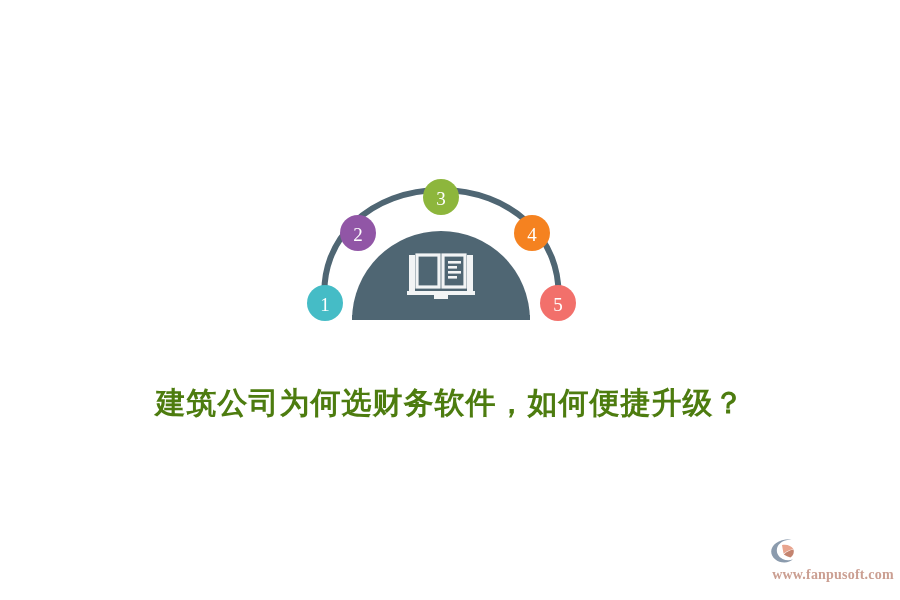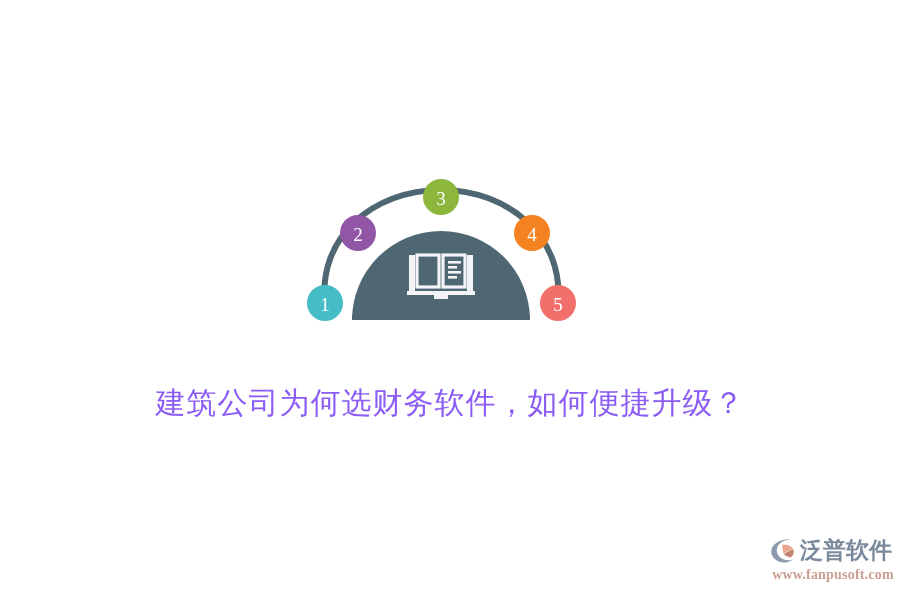--- a/index.html
+++ b/index.html
@@ -42,24 +42,24 @@
     letter-spacing: 0px;
   }
 
   
   #title {
     position: absolute;
     left: 0;
     top: 383px;
     width: 900px;
     text-align: center;
-    color: #8b5cf6;
+    color: #4d7c0f;
     font-family: "Liberation Serif", "DejaVu Serif", serif;
     font-size: 30px;
-    font-weight: normal;
+    font-weight: bold;
     line-height: 40px;
     letter-spacing: 1px;
     white-space: nowrap;
   }
 
   
   #logo {
     position: absolute;
     left: 770px;
     top: 534px;
@@ -169,18 +169,17 @@
       <div id="logo-mark">
         <svg width="27" height="27" viewBox="0 0 27 27" xmlns="http://www.w3.org/2000/svg">
 
           <path d="M21.5 2.2 C9.5 1.4 1.2 7.6 1.2 14.4 C1.2 20.6 7.4 25.4 14.4 25.4 C18.0 25.4 21.0 24.2 23.0 22.3
                    C19.6 23.6 15.8 23.5 12.6 21.9 C8.6 19.9 6.4 16.1 6.9 12.2 C7.4 8.0 11.0 4.4 16.2 3.2 Z" fill="#8b9bad"></path>
 
           <path d="M12.0 8.0 C17.0 7.0 21.4 8.8 23.4 12.0 C20.0 12.6 16.4 14.2 13.6 16.8 C13.0 13.6 12.4 10.6 12.0 8.0 Z" fill="#e8a48e"></path>
           <path d="M13.8 17.4 C16.6 14.6 20.2 12.9 23.6 12.4 C24.4 15.4 23.2 18.6 20.4 20.6 C18.0 19.8 15.8 18.8 13.8 17.4 Z" fill="#c4846f"></path>
         </svg>
       </div>
-      <div id="logo-name">泛普软件</div>
     </div>
     <div id="logo-url">www.fanpusoft.com</div>
   </div>
 
 </div>
 
 </body></html>

